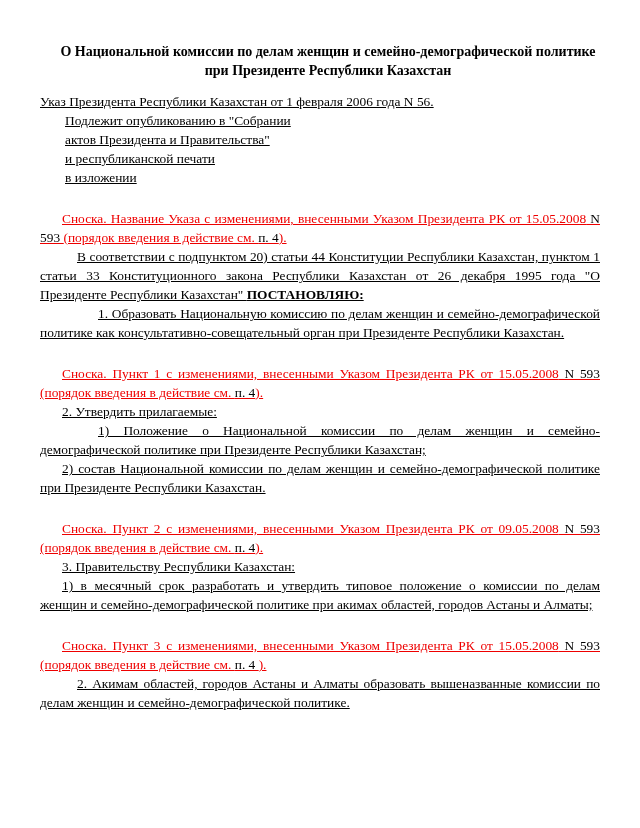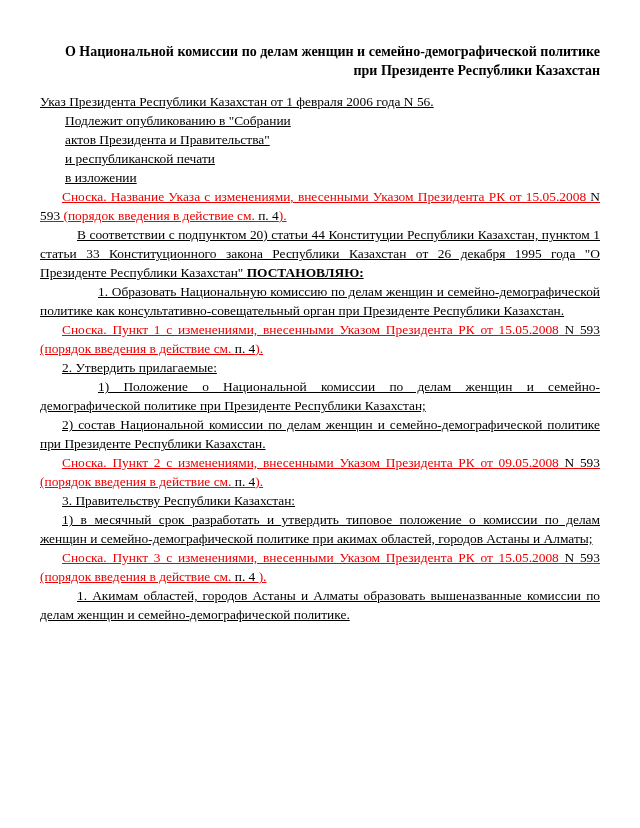--- a/index.html
+++ b/index.html
@@ -66,32 +66,33 @@
     font-size: 14px;
     line-height: 22px;
     color: #2f87c6;
   }
   
   .title {
     font-size: 14px;
     font-weight: bold;
     line-height: 19px;
     margin: 12px 0 12px 16px;
-    text-align: right;
+    text-align: center;
   }
   p { margin: 0; text-decoration: underline; }
   .p  { text-align: justify; }
   .indent-s { text-indent: 22px; }
   .indent-m { text-indent: 37px; }
   .indent-l { text-indent: 58px; }
   .pub-line { margin-left: 25px; text-align: left; }
   .note {
     color: #ee0000;
     text-align: justify;
     text-indent: 22px;
+    margin-top: 22px;
   }
   .note .black { color: #000000; }
   b { font-weight: bold; }
 </style>
 </head>
 <body>
 
 <div class="page">
 
 
@@ -116,16 +117,16 @@
   <p class="p indent-l">1) Положение о Национальной комиссии по делам женщин и семейно-демографической политике при Президенте Республики Казахстан;</p>
   <p class="p indent-s">2) состав Национальной комиссии по делам женщин и семейно-демографической политике при Президенте Республики Казахстан.</p>
 
   <p class="note"><span>Сноска. Пункт 2 с изменениями, внесенными Указом Президента РК от 09.05.2008</span><span class="black"> N 593 </span><span>(порядок введения в действие см. </span><span class="black">п. 4</span><span>).</span></p>
 
   <p class="p indent-s">3. Правительству Республики Казахстан:</p>
   <p class="p indent-s">1) в месячный срок разработать и утвердить типовое положение о комиссии по делам женщин и семейно-демографической политике при акимах областей, городов Астаны и Алматы;</p>
 
   <p class="note"><span>Сноска. Пункт 3 с изменениями, внесенными Указом Президента РК от 15.05.2008</span><span class="black"> N 593 </span><span>(порядок введения в действие см. </span><span class="black">п. 4 </span><span>).</span></p>
 
-  <p class="p indent-m">1. Акимам областей, городов Астаны и Алматы образовать вышеназванные комиссии по делам женщин и семейно-демографической политике.</p>
+  <p class="p indent-m">2. Акимам областей, городов Астаны и Алматы образовать вышеназванные комиссии по делам женщин и семейно-демографической политике.</p>
 
 
 </div>
 
 </body></html>

